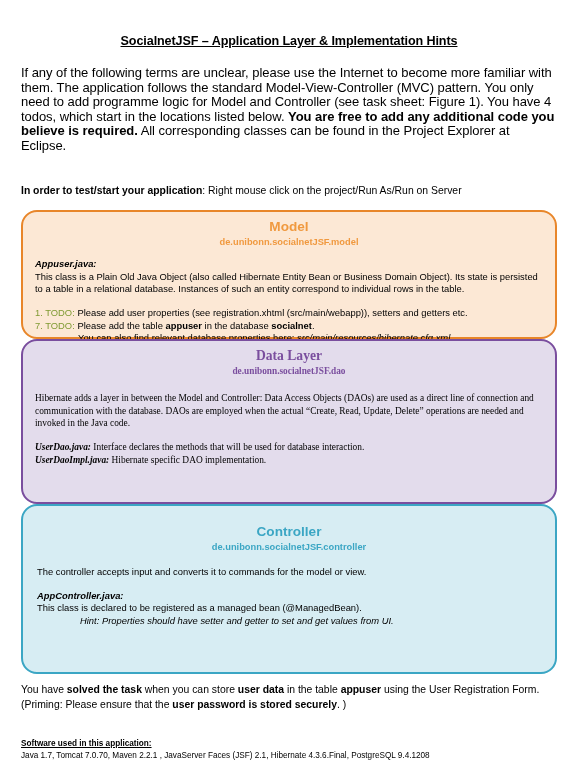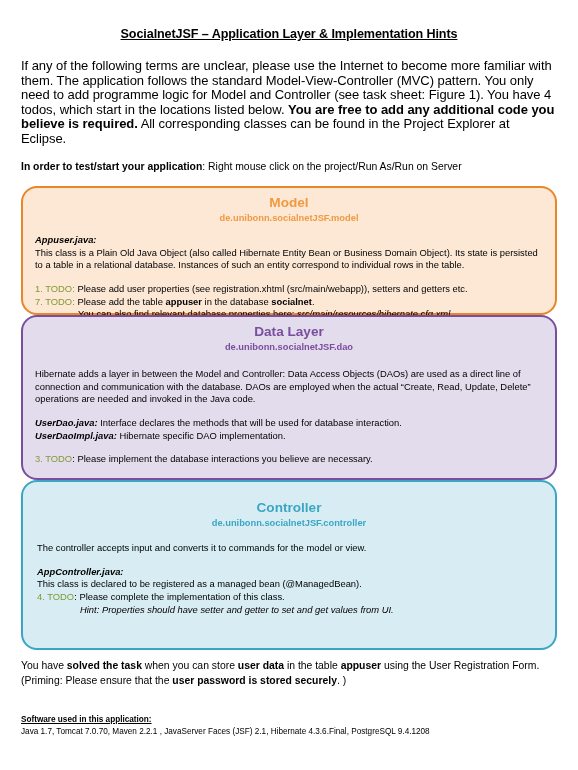--- a/index.html
+++ b/index.html
@@ -12,21 +12,21 @@
     height: 770px;
     font-family: "Liberation Sans", sans-serif;
     color: #000000;
     overflow: hidden;
     position: relative;
   }
   .page {
     width: 578px;
     height: 770px;
     box-sizing: border-box;
-    padding: 8px 21px;
+    padding: 15px 21px;
     position: relative;
   }
 
   
   .doc-title {
     text-align: center;
     font-size: 12.6px;
     font-weight: bold;
     text-decoration: underline;
     letter-spacing: -0.1px;
@@ -39,21 +39,21 @@
   .intro {
     font-size: 13px;
     line-height: 14.6px;
     margin-top: 16px;
     text-align: left;
     letter-spacing: -0.05px;
   }
   .intro-2 {
     font-size: 10.4px;
     line-height: 14.6px;
-    margin-top: 13px;
+    margin-top: 30px;
   }
   b { font-weight: bold; }
   i { font-style: italic; }
 
   
   .layer {
     position: relative;
     box-sizing: border-box;
     border-radius: 16px;
     margin-top: 12px;
@@ -186,32 +186,31 @@
         <line x1="5" y1="14" x2="5" y2="3.5" stroke="#9B8AC4" stroke-width="2.2"></line>
         <polygon points="5,0 9.2,5 0.8,5" fill="#9B8AC4"></polygon>
       </svg>
       <svg class="arrow-dash" viewBox="0 0 10 14">
         <line x1="5" y1="14" x2="5" y2="3.5" stroke="#BFBFBF" stroke-width="2.2" stroke-dasharray="3,2.5"></line>
         <polygon points="5,0 9.2,5 0.8,5" fill="#BFBFBF"></polygon>
       </svg>
     </div>
   </div>
 
-  <div class="layer datalayer" style="margin-top:0;">
+  <div class="layer datalayer" style="margin-top:0;font-family:Liberation Serif, serif;">
     <div class="layer-head">
       <div class="layer-title">Data Layer</div>
       <div class="layer-pkg">de.unibonn.socialnetJSF.dao</div>
     </div>
     <div class="layer-body">
       <p>Hibernate adds a layer in between the Model and Controller: Data Access Objects (DAOs) are used as a direct line of connection and communication with the database. DAOs are employed when the actual “Create, Read, Update, Delete” operations are needed and invoked in the Java code.</p>
       <div class="spacer-line"></div>
       <p><b><i>UserDao.java:</i></b><span> Interface declares the methods that will be used for database interaction.</span></p>
       <p><b><i>UserDaoImpl.java:</i></b><span> Hibernate specific DAO implementation.</span></p>
       <div class="spacer-line"></div>
-      <p><b class="todo-label">3. TODO</b><span>: Please implement the database interactions you believe are necessary.</span></p>
     </div>
   </div>
 
   <div class="connector" style="height:18px;">
     <div class="conn-wrap" style="height:18px;">
       <svg class="arrow-up" style="height:18px;" viewBox="0 0 10 18">
         <line x1="5" y1="18" x2="5" y2="5" stroke="#4A7FBF" stroke-width="2.2"></line>
         <polygon points="5,0.5 9.2,6 0.8,6" fill="#4A7FBF"></polygon>
       </svg>
       <svg class="arrow-dash" style="height:18px;" viewBox="0 0 10 18">
@@ -223,21 +222,20 @@
   <div class="layer controller" style="margin-top:0;">
     <div class="layer-head">
       <div class="layer-title">Controller</div>
       <div class="layer-pkg">de.unibonn.socialnetJSF.controller</div>
     </div>
     <div class="layer-body">
       <p>The controller accepts input and converts it to commands for the model or view.</p>
       <div class="spacer-line"></div>
       <p><b><i>AppController.java:</i></b></p>
       <p>This class is declared to be registered as a managed bean  (@ManagedBean).</p>
-      <p><b class="todo-label">4. TODO</b><span>: Please complete the implementation of this class.</span></p>
       <p class="indent-1"><i>Hint: Properties should have setter and getter to set and get values from UI.</i></p>
     </div>
   </div>
 
   <div class="closing"><span>You have </span><b>solved the task</b><span> when you can store </span><b>user data</b><span> in the table </span><b>appuser</b><span> using the User Registration Form. (Priming: Please ensure that the </span><b>user password is stored securely</b><span>. )</span></div>
 
   <div class="software-head"><span>Software used in this application:</span></div>
   <div class="software-list">Java 1.7, Tomcat  7.0.70, Maven 2.2.1 , JavaServer Faces (JSF) 2.1, Hibernate 4.3.6.Final, PostgreSQL 9.4.1208</div>
 
 </div>

